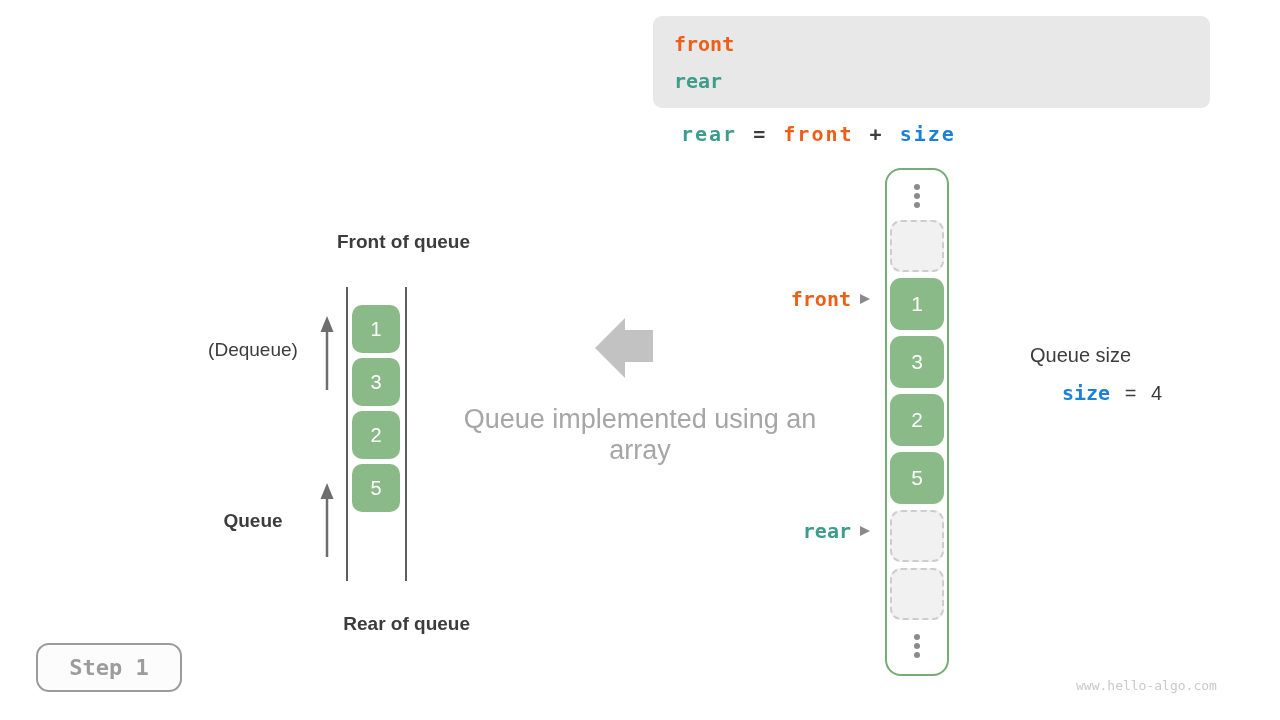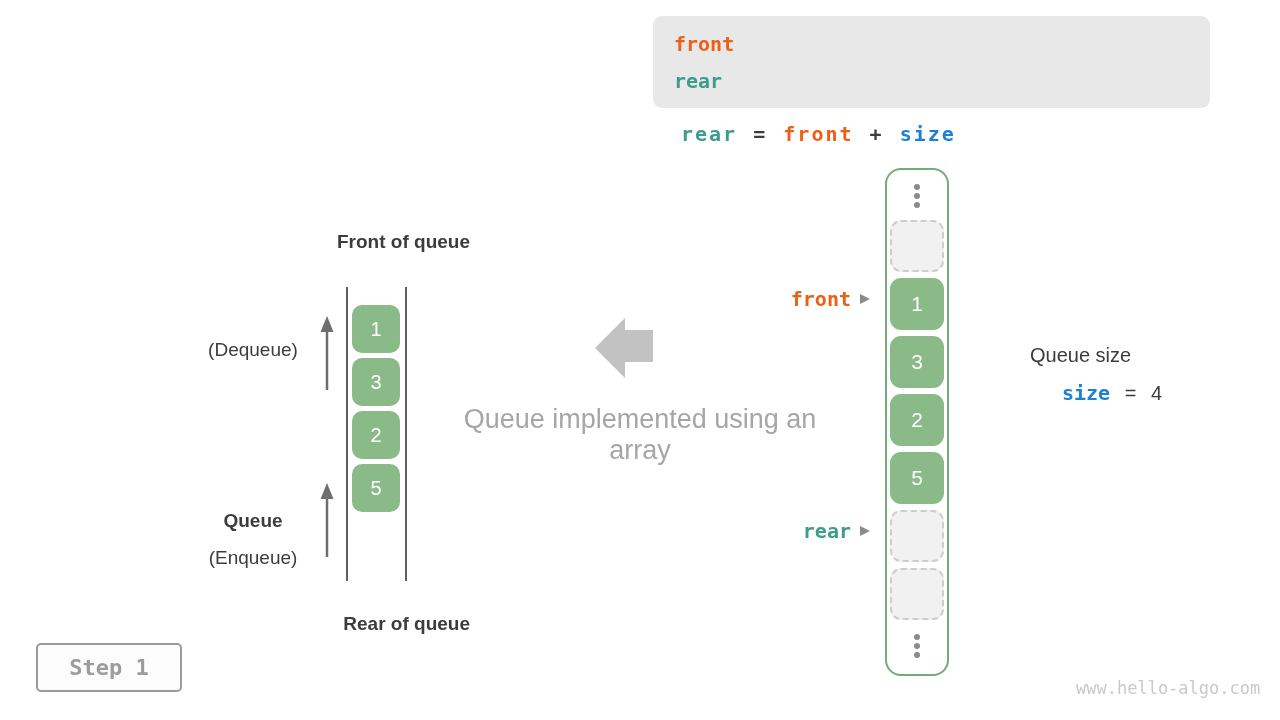--- a/index.html
+++ b/index.html
@@ -74,26 +74,26 @@
   .tri-right{width:0;height:0;border-top:5px solid transparent;border-bottom:5px solid transparent;
     border-left:10px solid #8A8A8A;}
 
   
   .queue-size-label{position:absolute;left:1030px;top:344px;font-size:20px;color:var(--dark);}
   .queue-size-formula{position:absolute;left:1062px;top:381px;font-size:20px;color:var(--dark);}
   .queue-size-formula .eq{margin:0 9px;}
 
   
   .step-badge{position:absolute;left:36px;top:643px;width:146px;height:49px;
-    border:2px solid #9B9B9B;border-radius:5px;background:#FCFCFC;
+    border:2px solid #9B9B9B;border-radius:13px;background:#FCFCFC;
     display:flex;align-items:center;justify-content:center;
     font-size:22px;color:var(--badge-gray);}
 
   
-  .watermark{position:absolute;left:1076px;top:678px;font-size:17px;color:var(--gray-light);
+  .watermark{position:absolute;left:1076px;top:678px;font-size:13px;color:var(--gray-light);
     font-family:"DejaVu Sans Mono","Liberation Mono",monospace;font-weight:normal;}
 </style>
 </head>
 <body>
 
 <div class="canvas">
 
   <div class="explain-box">
     <div class="explain-row">
       <span class="mono code code-orange">front</span>
@@ -129,21 +129,20 @@
   <div class="op-label pop-label">
     <div>(Dequeue)</div>
   </div>
 
   <svg class="op-arrow push-arrow" viewBox="0 0 22 78">
     <line x1="11" y1="76" x2="11" y2="14" stroke="#6E6E6E" stroke-width="2.5"></line>
     <polygon points="11,2 4.5,18 17.5,18" fill="#6E6E6E"></polygon>
   </svg>
   <div class="op-label push-label">
     <div class="op-title">Queue</div>
-    <div>(Enqueue)</div>
   </div>
 
   <svg class="block-arrow" viewBox="0 0 60 60">
     <polygon points="0,30 30,0 30,12 58,12 58,44 30,44 30,60" fill="#C2C2C2"></polygon>
   </svg>
   <div class="mid-caption">Queue implemented using an array</div>
 
   <div class="array-box">
     <div class="dots dots-top">
         <i></i>

